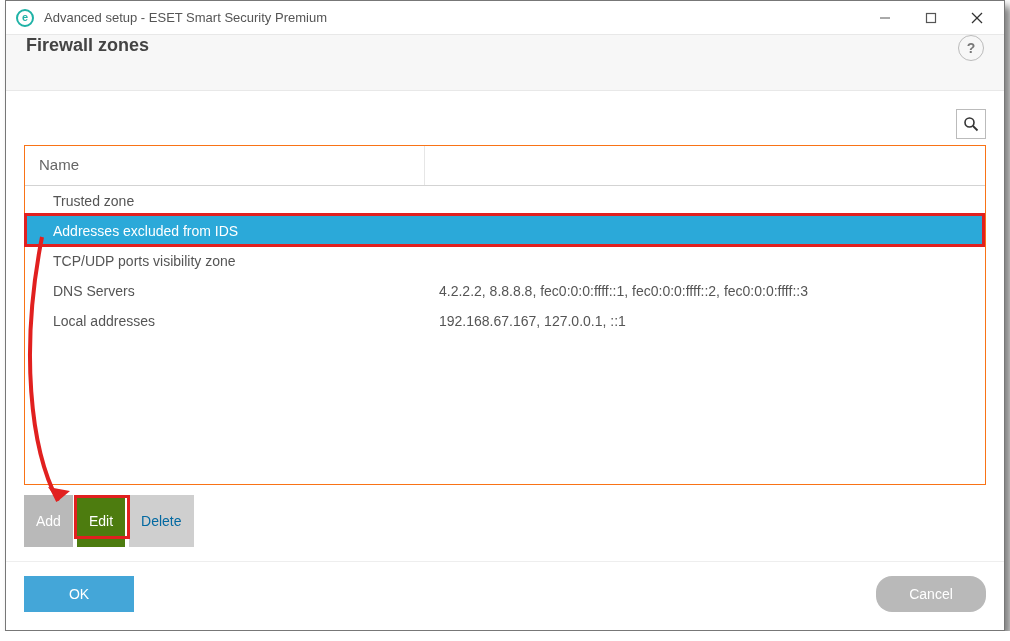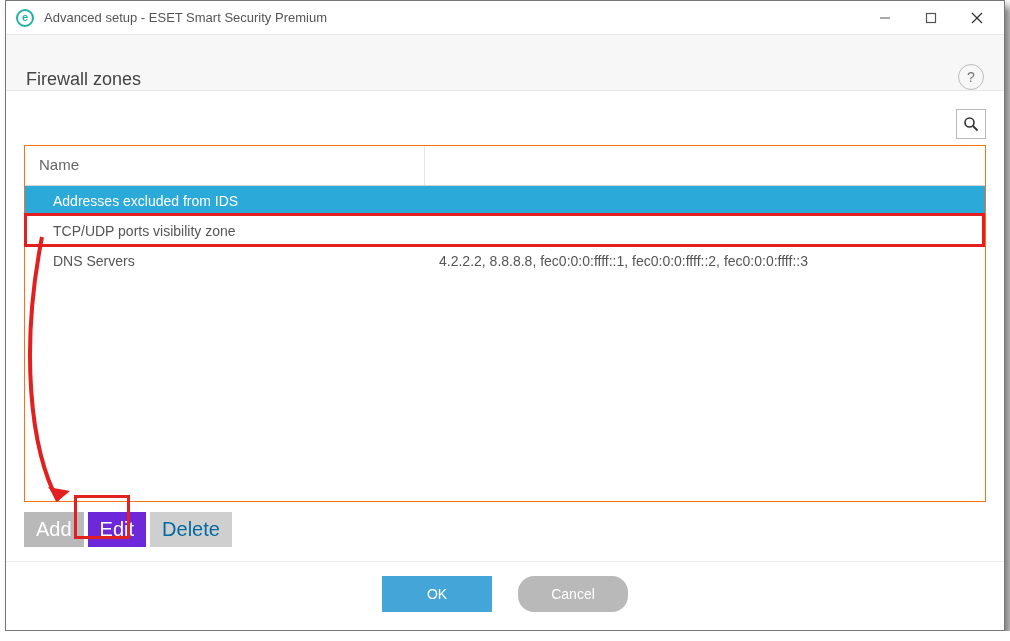--- a/index.html
+++ b/index.html
@@ -16,21 +16,21 @@
       width: 18px; height: 18px; border-radius: 50%; border: 2.5px solid #1fb2a6;
       margin-right: 10px; position: relative; display:flex; align-items:center; justify-content:center;
     }
     .app-icon::after { content:"e"; color:#1fb2a6; font-size:11px; font-weight:bold; line-height:1; }
     .win-controls { margin-left: auto; display: flex; }
     .win-btn { width: 46px; height: 32px; display:flex; align-items:center; justify-content:center;
       color:#333; font-size:14px; cursor:default; }
     .win-btn svg { width: 12px; height: 12px; }
     .subheader {
       height: 56px; background: #f7f7f7; border-bottom: 1px solid #e8e8e8;
-      display:flex; align-items:flex-end; padding: 0 20px; color:#444; font-size:18px; font-weight:400;
+      display:flex; align-items:flex-start; padding: 0 20px; color:#444; font-size:18px; font-weight:700;
     }
     .help-btn { margin-left:auto; width:26px; height:26px; border-radius:50%; border:1px solid #bbb;
       display:flex; align-items:center; justify-content:center; color:#777; font-size:14px; }
     .content { flex:1; padding: 18px 18px 14px 18px; display:flex; flex-direction:column; }
     .search-row { display:flex; justify-content:flex-end; height:30px; }
     .search-btn { width:30px; height:30px; border:1px solid #bbb; display:flex; align-items:center;
       justify-content:center; }
     .search-btn svg { width:16px; height:16px; }
     .table-wrap { border:1px solid #f97316; flex:1; margin-top:6px; display:flex; flex-direction:column;
       background:#fff; }
@@ -40,24 +40,24 @@
     .tbody { flex:1; overflow:hidden; }
     .row { display:flex; height:30px; align-items:center; color:#555; font-size:14px; }
     .cell-name { width:400px; padding-left:28px; }
     .cell-ip { flex:1; padding-left:14px; }
     .row.selected { background:#2ba9d9; color:#fff; }
     .sel-highlight { position:absolute; border:3px solid #e1201f; pointer-events:none; }
     .hl-row { left:18px; top:212px; width:961px; height:34px; }
     .hl-edit { left:68px; top:494px; width:56px; height:44px; }
     .arrow { position:absolute; left:18px; top:228px; width:60px; height:300px; pointer-events:none; }
     .tbl-actions { display:flex; gap:4px; margin-top:10px; }
-    .tbl-btn { padding:6px 12px; background:#b9b9b9; color:#fff; font-size:20px; border:none; }
-    .tbl-btn.edit { background:#6d28d9; }
+    .tbl-btn { padding:18px 12px; background:#b9b9b9; color:#fff; font-size:14px; border:none; }
+    .tbl-btn.edit { background:#4d7c0f; }
     .tbl-btn.disabled { background:#cfcfcf; color:#0369a1; }
-    .footer { padding: 14px 18px 18px; display:flex; justify-content:center; gap:26px;
+    .footer { padding: 14px 18px 18px; display:flex; justify-content:space-between; gap:26px;
       border-top:1px solid #eee; }
     .footer-btn { width:110px; height:36px; border:none; color:#fff; font-size:14px; }
     .ok { background:#44a6d8; }
     .cancel { background:#b9b9b9;border-radius:16px; }
   </style>
 </head>
 <body>
 
 <div class="window">
   <div class="titlebar">
@@ -98,31 +98,39 @@
           <line x1="10" y1="10" x2="14.5" y2="14.5" stroke="#333" stroke-width="1.8"></line>
         </svg>
       </div>
     </div>
 
     <div class="table-wrap">
       <div class="thead">
         <div class="th-name">Name</div>
       </div>
       <div class="tbody" id="zone-rows">
+          <div class="row">
+            <div class="cell-name">Trusted zone</div>
+            <div class="cell-ip"></div>
+          </div>
           <div class="row selected">
             <div class="cell-name">Addresses excluded from IDS</div>
             <div class="cell-ip"></div>
           </div>
           <div class="row">
             <div class="cell-name">TCP/UDP ports visibility zone</div>
             <div class="cell-ip"></div>
           </div>
           <div class="row">
             <div class="cell-name">DNS Servers</div>
             <div class="cell-ip">4.2.2.2, 8.8.8.8, fec0:0:0:ffff::1, fec0:0:0:ffff::2, fec0:0:0:ffff::3</div>
+          </div>
+          <div class="row">
+            <div class="cell-name">Local addresses</div>
+            <div class="cell-ip">192.168.67.167, 127.0.0.1, ::1</div>
           </div>
         </div>
     </div>
 
     <div class="tbl-actions">
       <button class="tbl-btn">Add</button>
       <button class="tbl-btn edit">Edit</button>
       <button class="tbl-btn disabled">Delete</button>
     </div>
   </div>

